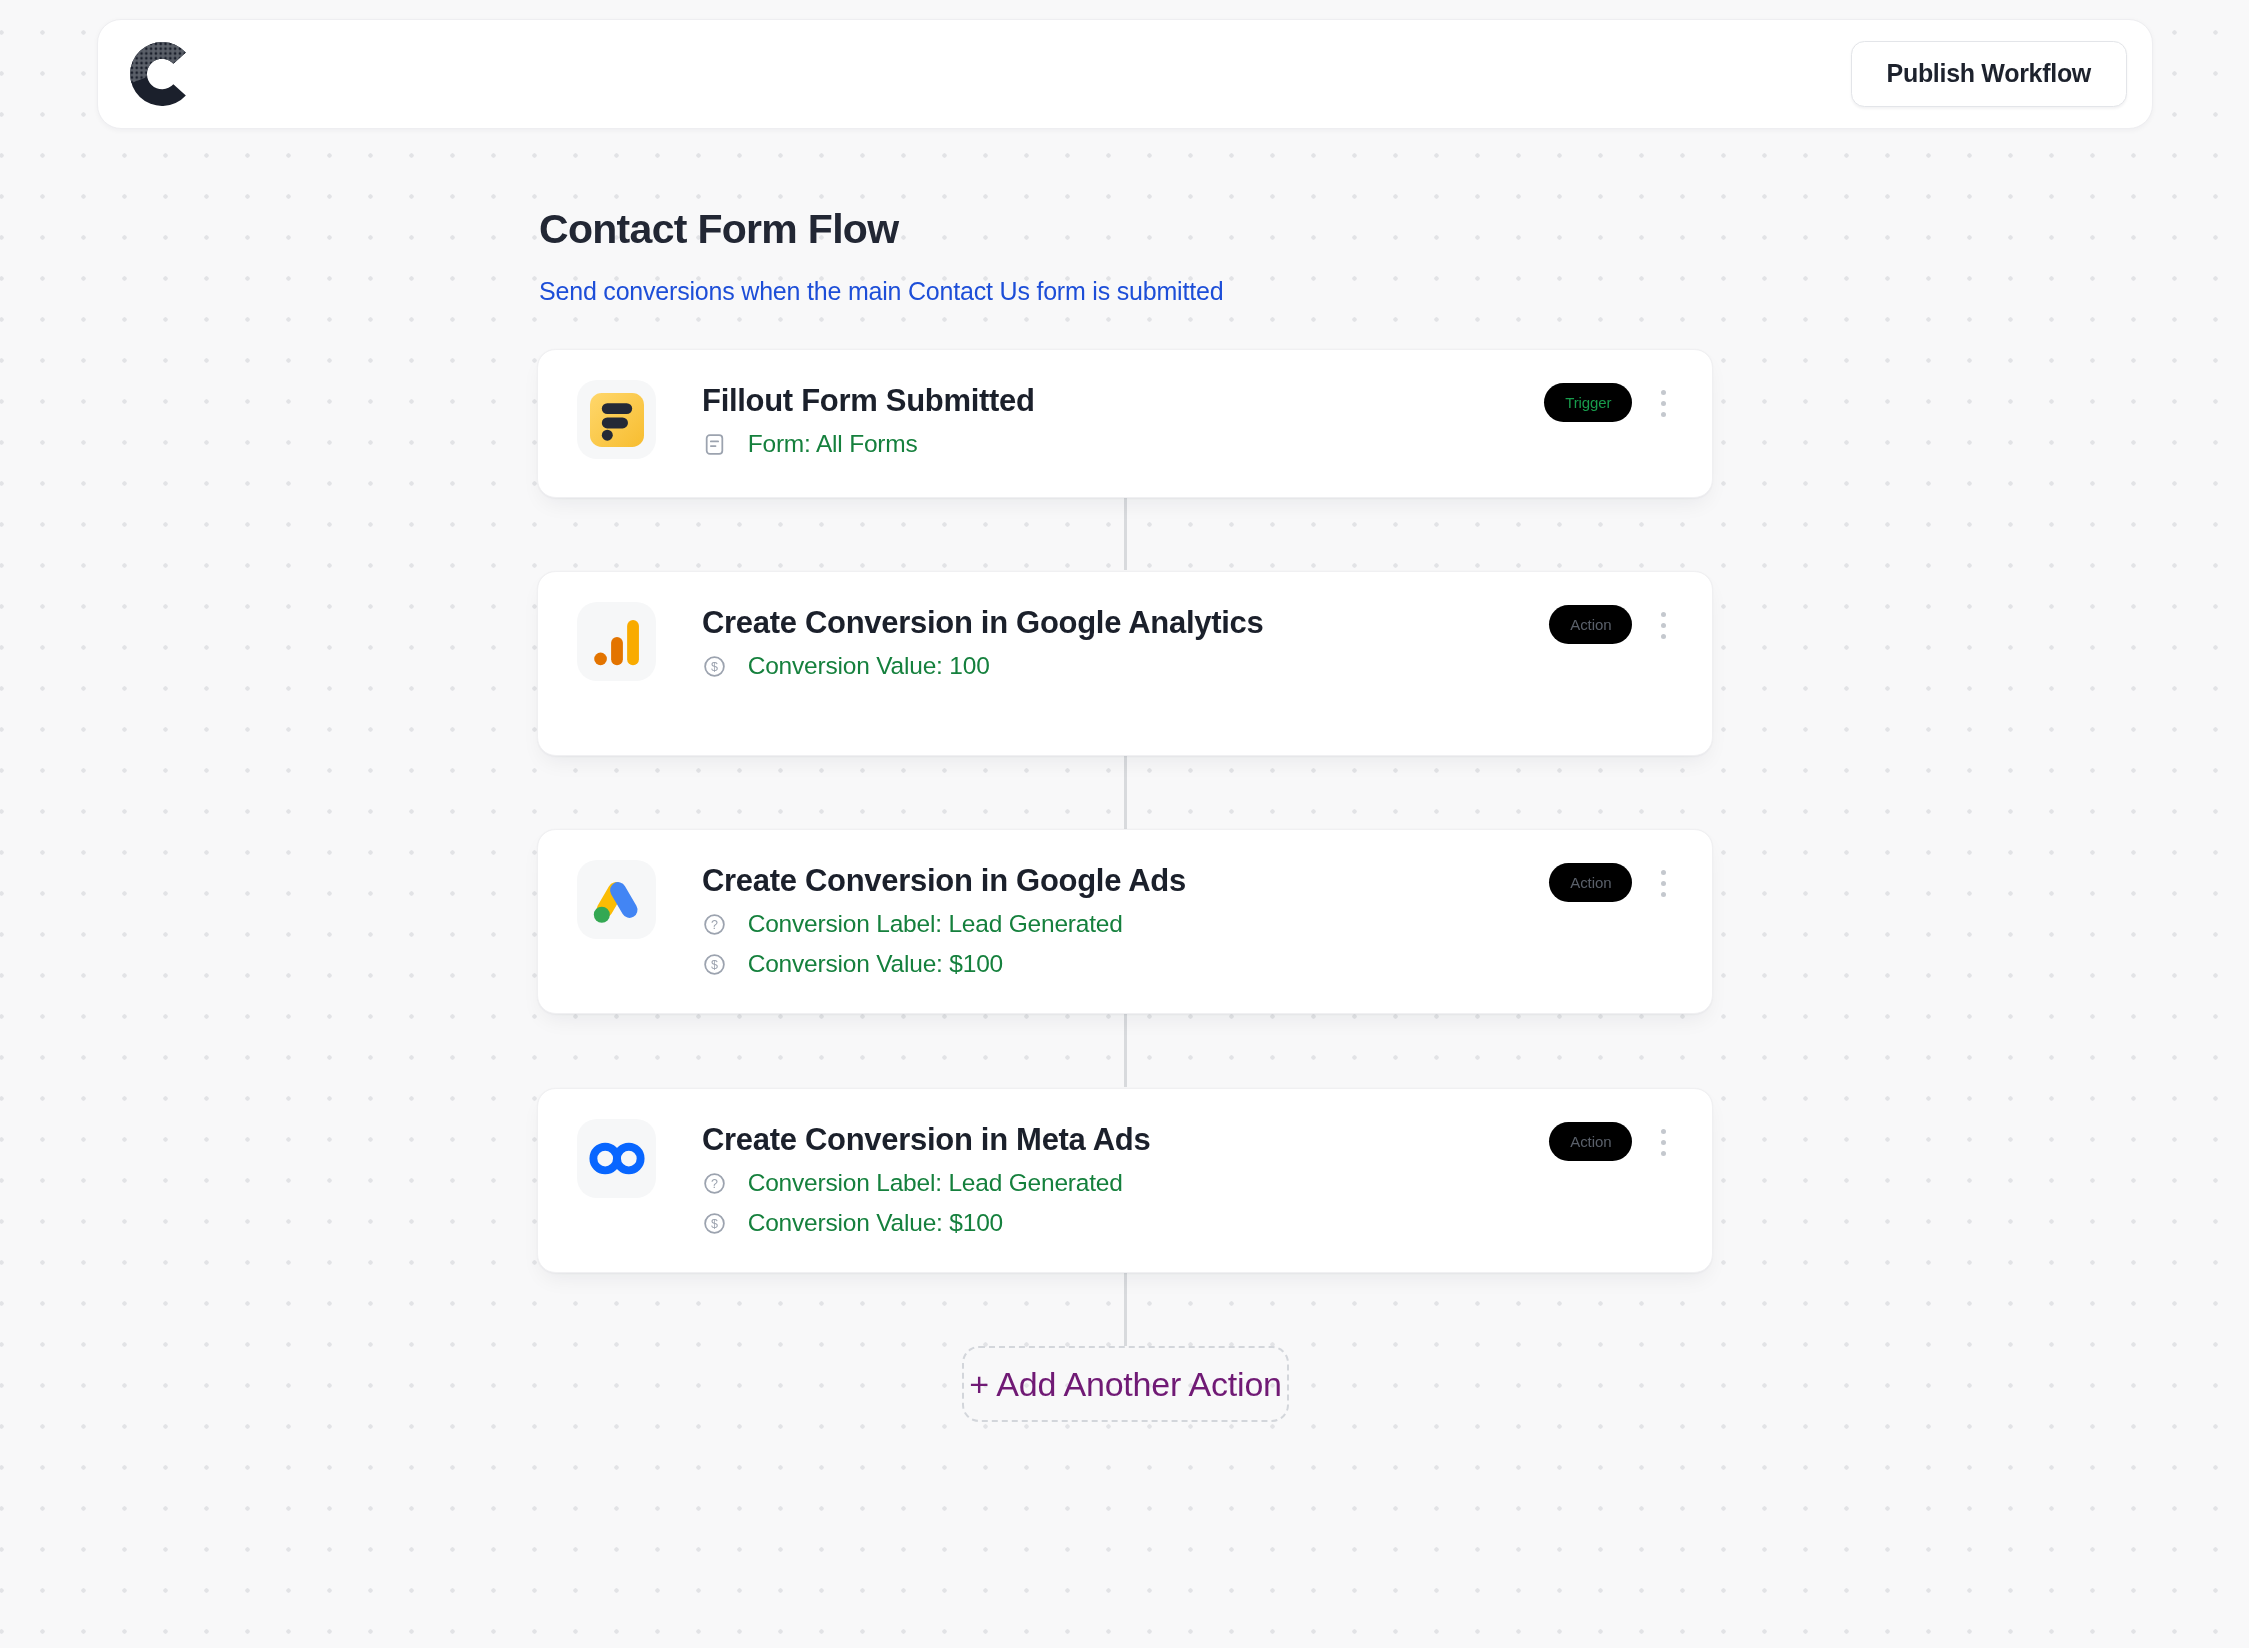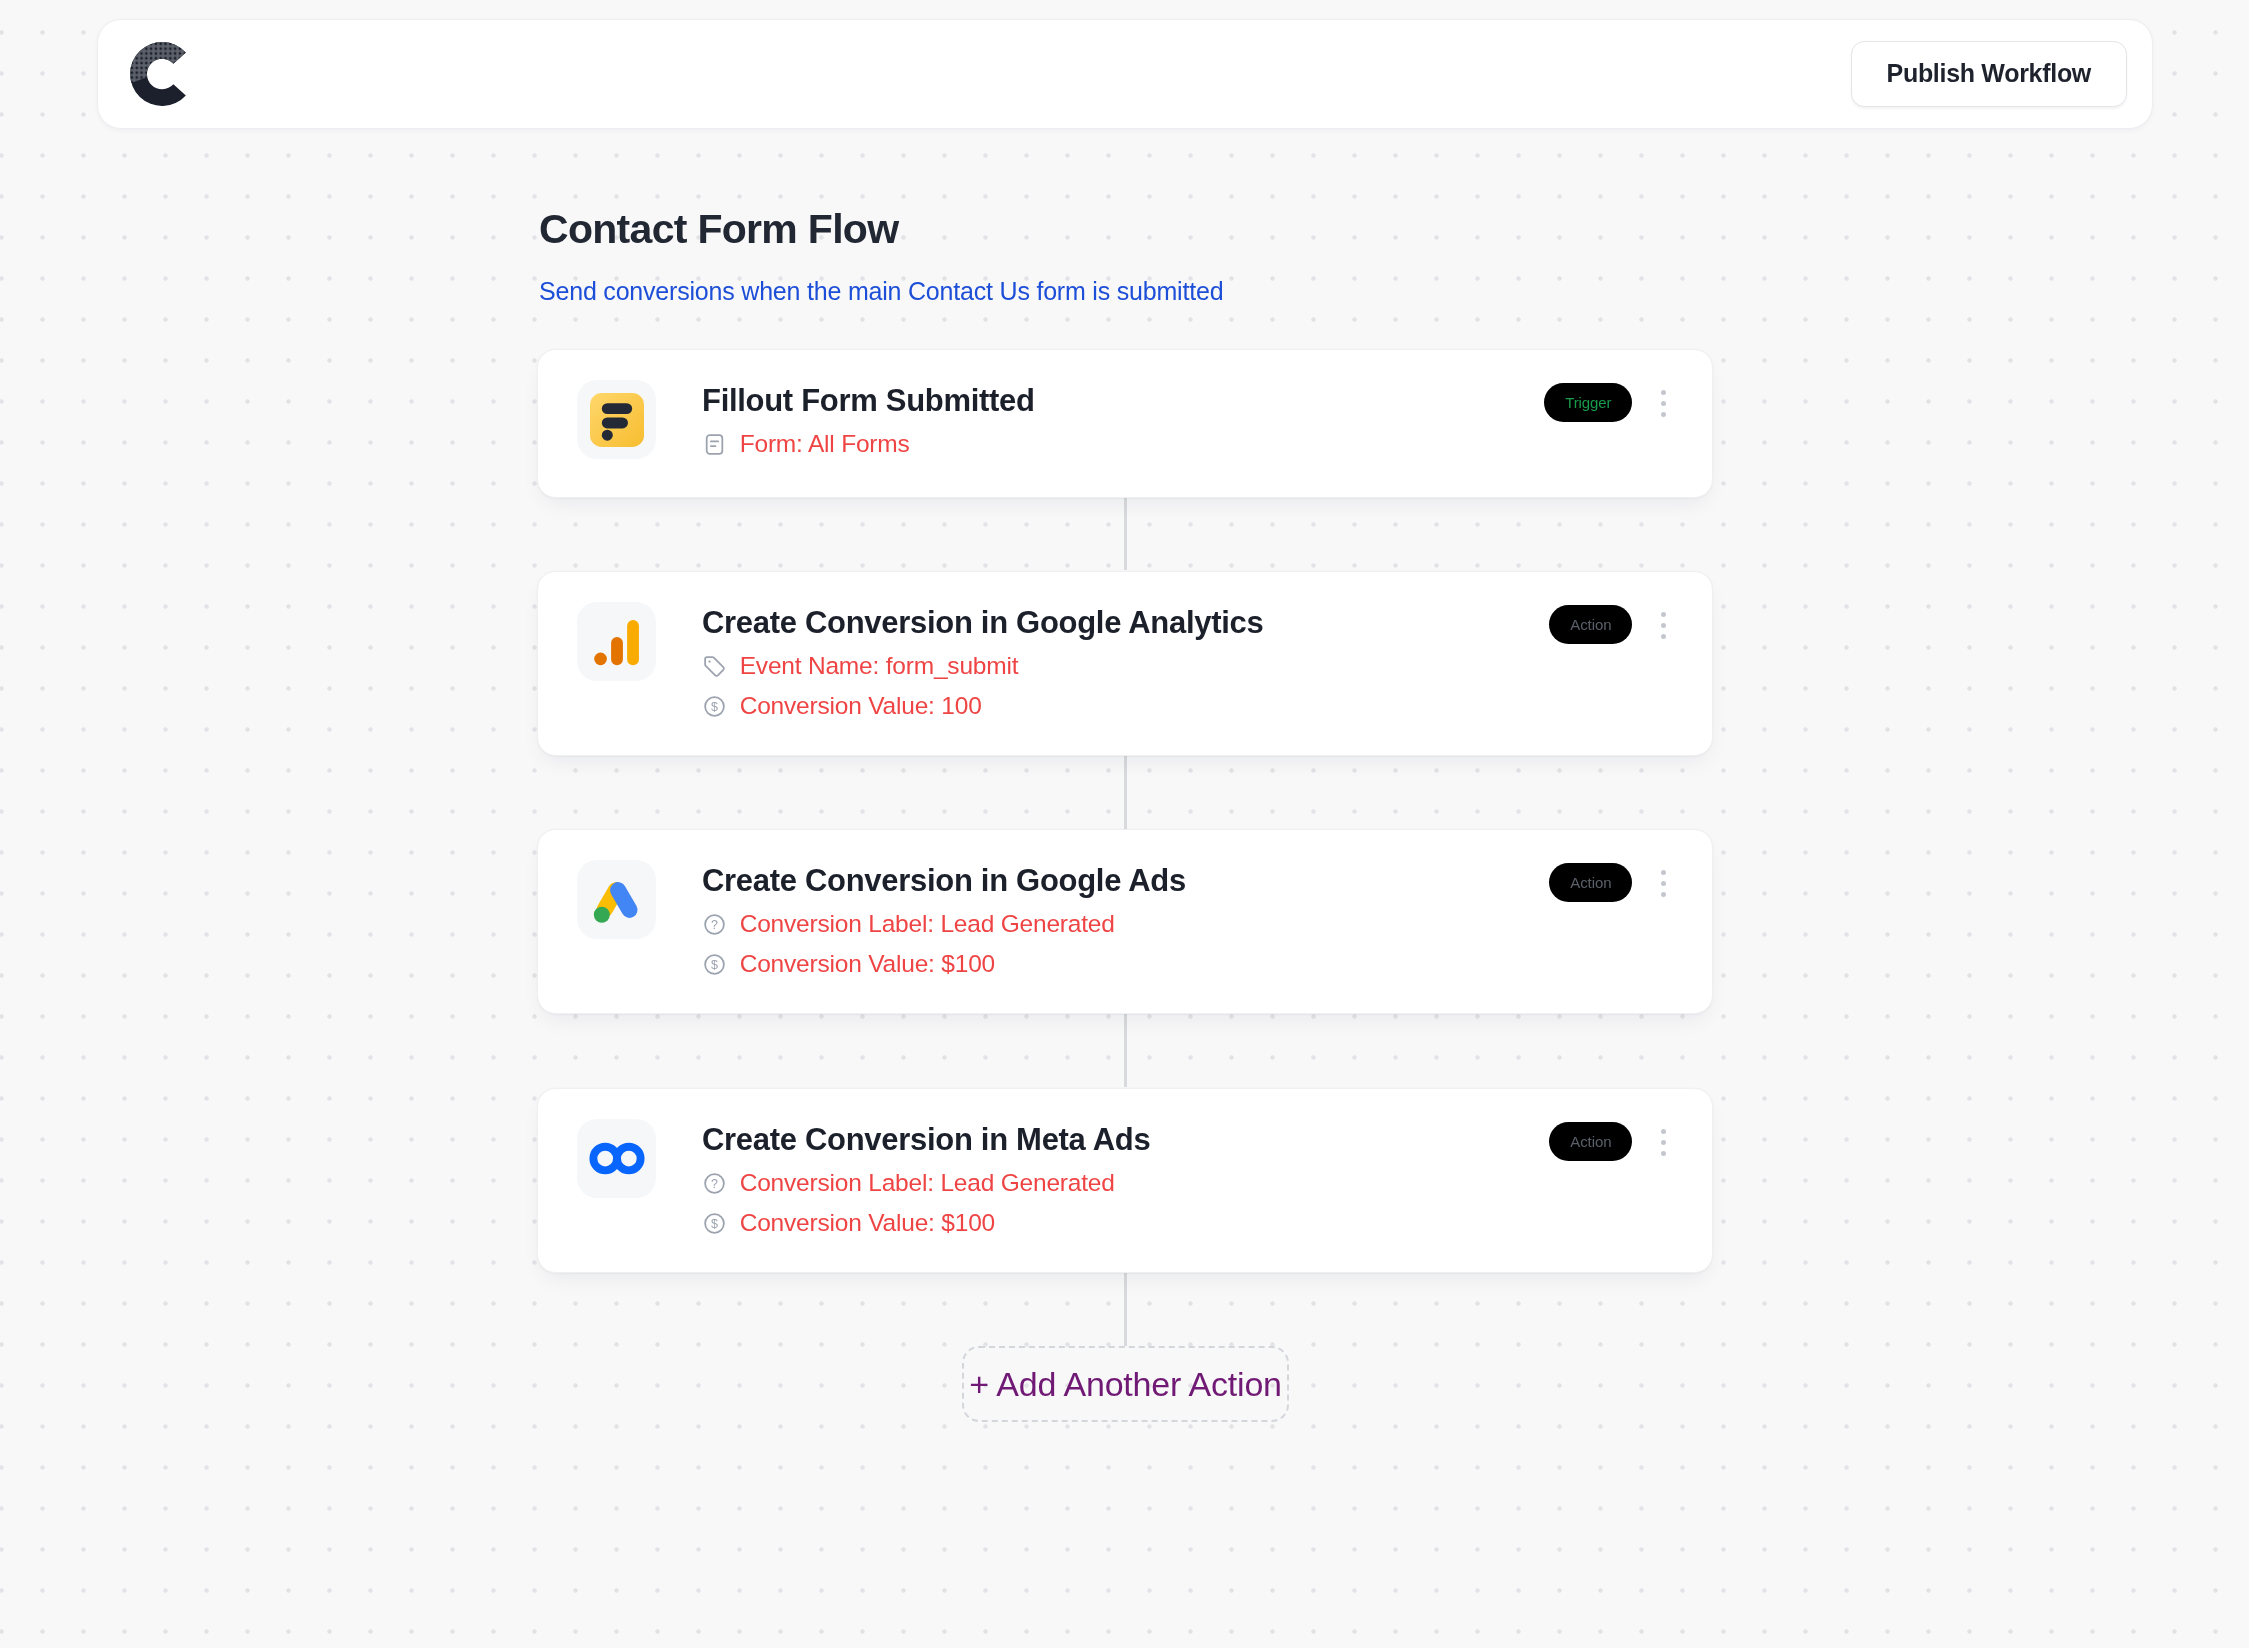--- a/index.html
+++ b/index.html
@@ -64,21 +64,21 @@
 
   .icon-box{
     width:79px; height:79px; flex:0 0 79px; border-radius:20px;
     background:#f6f7f8; display:flex; align-items:center; justify-content:center;
   }
   .card-body{ margin-left:34px; min-width:0; }
   .card-title{ font-size:31px; font-weight:bold; letter-spacing:-0.3px; color:#1b202b; line-height:37px; margin-top:1.7px; }
   .details{ margin-top:8.4px; }
   .detail-row{ display:flex; align-items:center; gap:12.7px; line-height:34px; margin-bottom:6px; }
   .detail-row svg{ flex:0 0 25px; }
-  .detail-text{ font-size:24.5px; color:#ef4444; letter-spacing:-0.2px; }
+  .detail-text{ font-size:24.5px; color:#15803d; letter-spacing:-0.2px;margin-left:8px; }
 
   .card-right{ margin-left:auto; display:flex; align-items:flex-start; gap:22px; margin-top:3.4px; }
   .badge{
     height:39px; padding:0 21px; border-radius:19.4px; background:#000000;
     display:flex; align-items:center; font-size:15px; letter-spacing:-0.1px; white-space:nowrap;text-align:right;
   }
   .badge.trigger{ color:#189c4c; }
   .badge.action{ color:#5a606a; }
   .kebab{
     background:none; border:none; cursor:pointer; padding:5px 6.8px; margin-top:1.7px;
@@ -166,27 +166,20 @@
     <svg width="54" height="54" viewBox="0 0 64 64">
       <circle cx="12.5" cy="52" r="7.5" fill="#E37400"></circle>
       <rect x="25" y="26" width="14" height="33.5" rx="7" fill="#E37400"></rect>
       <rect x="44" y="6" width="14" height="53.5" rx="7" fill="#F9AB00"></rect>
     </svg>
   </div>
   <div class="card-body">
     <div class="card-title">Create Conversion in Google Analytics</div>
     <div class="details">
       <div class="detail-row">
-        <svg width="25" height="25" viewBox="0 0 24 24" fill="none" stroke="#9ca3af" stroke-width="1.7" stroke-linecap="round" stroke-linejoin="round">
-          <path d="M3 10V4.8C3 3.8 3.8 3 4.8 3H10c.5 0 1 .2 1.35.56l9.1 9.1c.7.7.7 1.85 0 2.55l-5.2 5.2c-.7.7-1.85.7-2.55 0l-9.14-9.1C3.2 11 3 10.5 3 10Z"></path>
-          <circle cx="7.3" cy="7.3" r="1.1" fill="#9ca3af" stroke="none"></circle>
-        </svg>
-        <span class="detail-text">Event Name: form_submit</span>
-      </div>
-      <div class="detail-row">
         <svg width="25" height="25" viewBox="0 0 24 24" fill="none" stroke="#9ca3af" stroke-width="1.7">
           <circle cx="12" cy="12" r="9"></circle>
           <text x="12" y="16.2" font-size="12" text-anchor="middle" fill="#9ca3af" stroke="none" font-family="Liberation Sans, sans-serif">$</text>
         </svg>
         <span class="detail-text">Conversion Value: 100</span>
       </div>
     </div>
   </div>
   <div class="card-right">
     <span class="badge action">Action</span>

